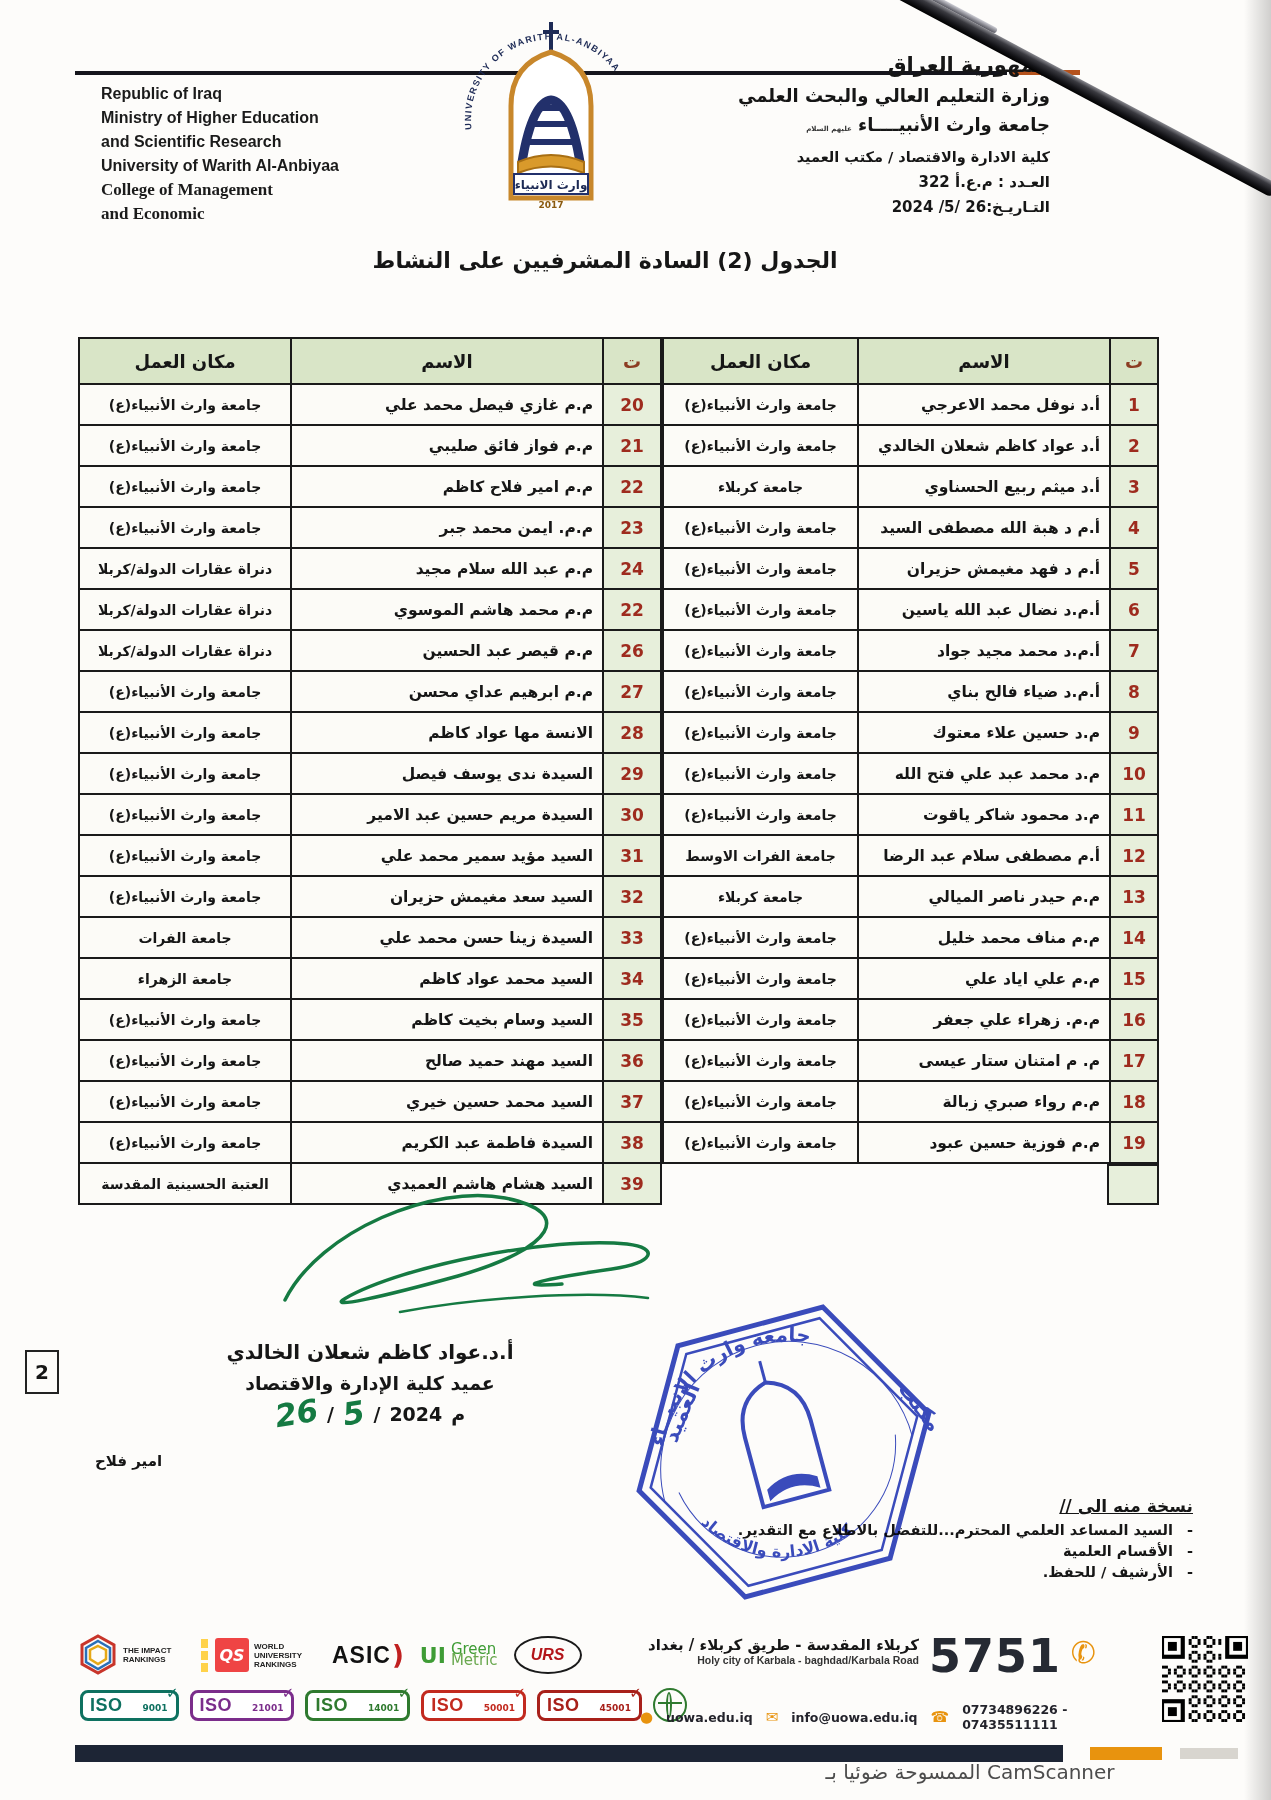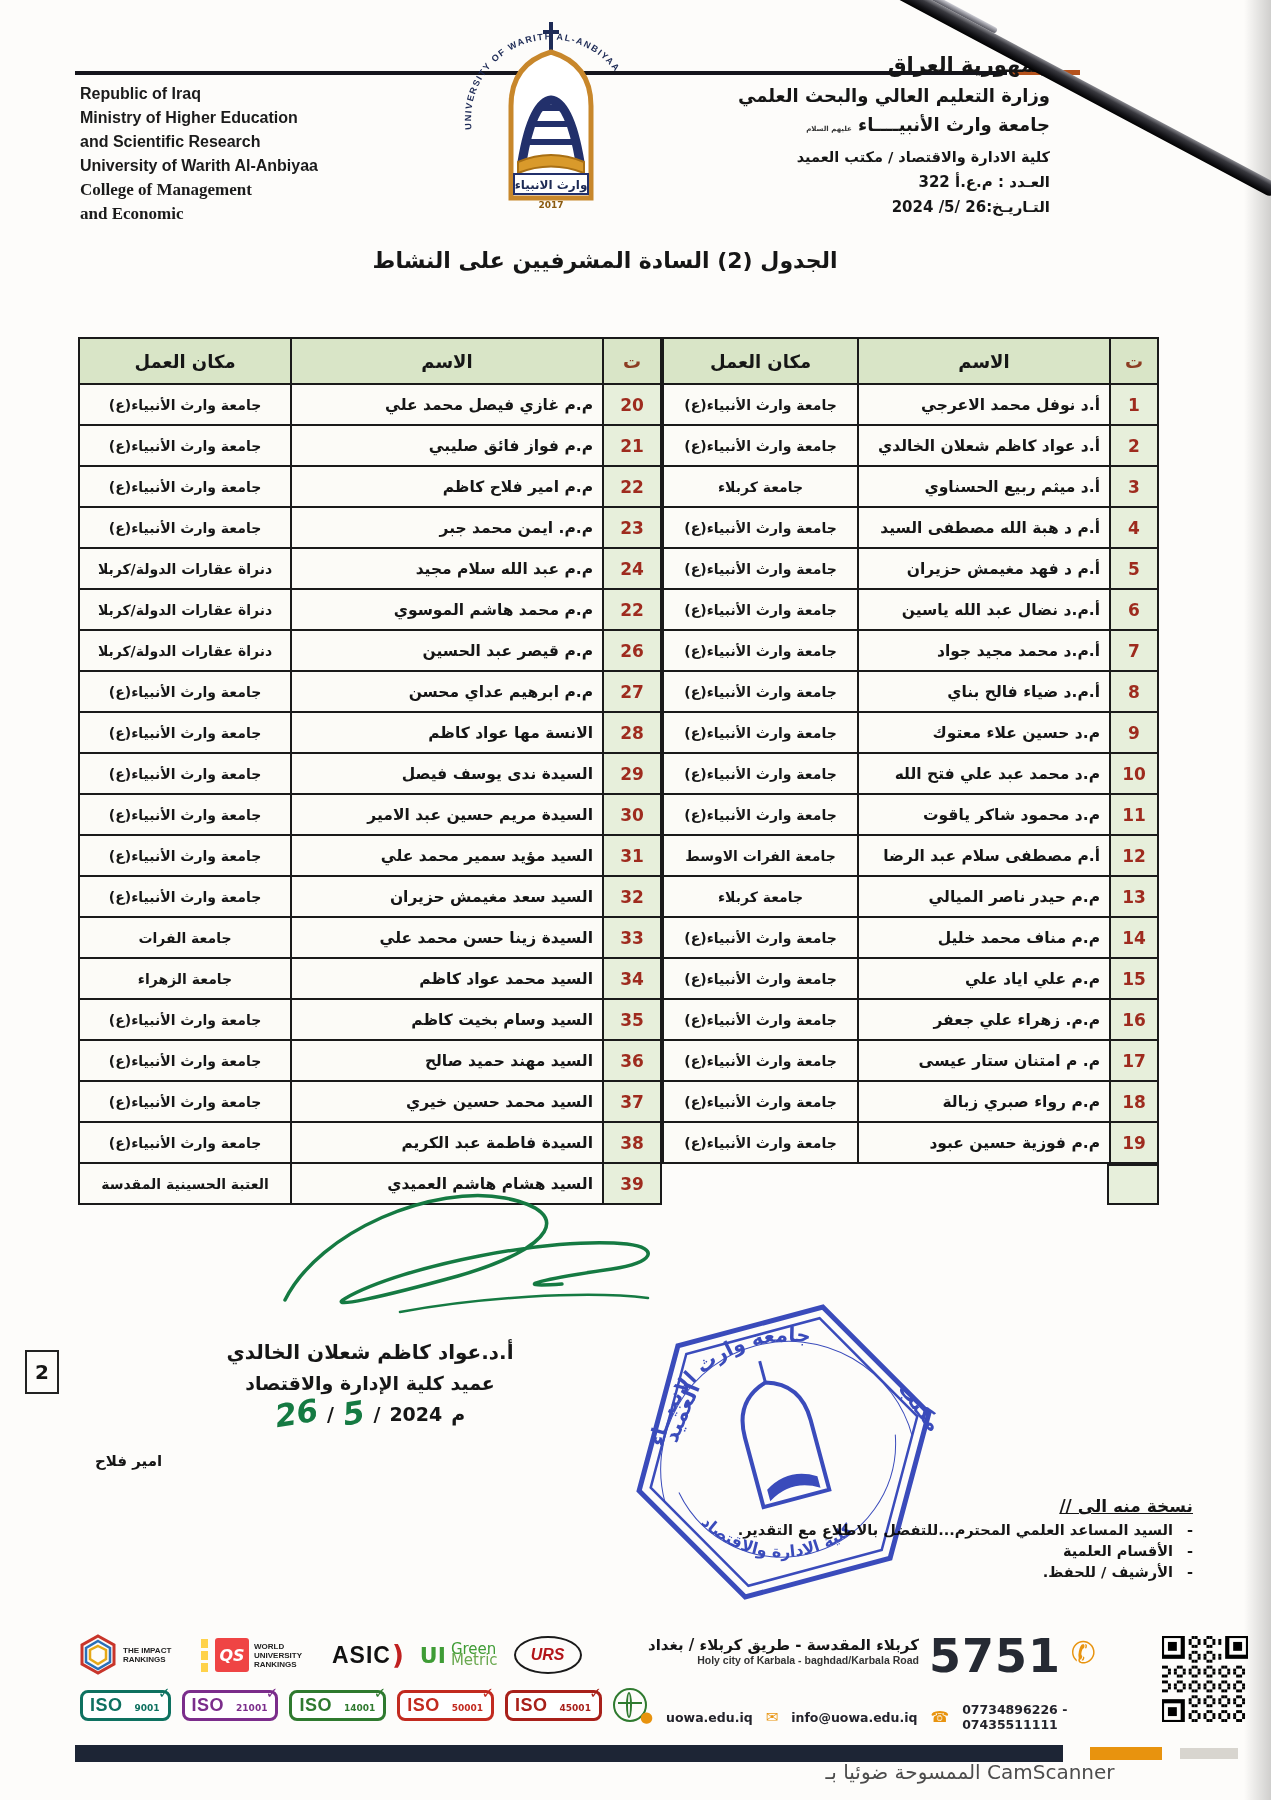--- a/index.html
+++ b/index.html
@@ -12,21 +12,21 @@
   .pen{left:730px;top:48px;width:580px;height:15px;border-radius:9px;z-index:50;
     background:linear-gradient(180deg,#8a8a90 0%,#3a3a40 30%,#141418 70%,#000 100%);
     transform:rotate(28deg);}
   .pen .clip{position:absolute;left:118px;top:-6px;width:140px;height:6px;border-radius:4px;
     background:linear-gradient(180deg,#cfcfd6,#55555e);}
   
   .rule-black{left:75px;top:71px;width:932px;height:4px;background:#15151c;}
   .rule-orange{left:1012px;top:70px;width:68px;height:5px;background:#b5531d;}
   .en-block{left:80px;top:82px;width:330px;}
   .en-line{font-size:16px;font-weight:700;line-height:24px;color:#1b1b1b;
-    font-family:"Liberation Sans","DejaVu Sans",sans-serif;}
+    font-family:"Liberation Sans","DejaVu Sans",sans-serif;margin-left:21px;}
   .en-line.serif{font-family:"Liberation Serif","DejaVu Serif",serif;font-size:17px;}
   .logo-wrap{left:456px;top:10px;width:190px;height:202px;z-index:5;}
   .ar-block{left:690px;top:50px;width:360px;text-align:right;direction:rtl;}
   .ar1{font-size:21px;font-weight:700;line-height:31px;}
   .ar2{font-size:18px;font-weight:700;line-height:29px;}
   .ar3{font-size:18px;font-weight:700;line-height:29px;}
   .ar3 .pbuh{font-size:7px;font-weight:700;color:#333;}
   .ar4{font-size:14.5px;font-weight:800;line-height:26px;}
   .ar5,.ar6{font-size:15px;font-weight:700;line-height:25px;}
   
@@ -83,21 +83,21 @@
   .ui-stack .sub{color:#6aa84f;}
   .urs-oval{border:2.5px solid #1a1a1a;border-radius:50%;width:64px;height:34px;
     display:flex;align-items:center;justify-content:center;}
   .urs-text{color:#b3151a;font-weight:800;font-style:italic;font-size:16px;
     font-family:"Liberation Sans",sans-serif;}
   .iso-row{left:80px;top:1688px;display:flex;align-items:center;gap:11px;}
   .iso{border:3px solid;border-radius:8px;padding:2px 8px 2px 7px;display:flex;
     align-items:baseline;position:relative;background:#fff;}
   .iso .t{font-size:18px;font-weight:800;letter-spacing:.5px;
     font-family:"Liberation Sans",sans-serif;}
-  .iso .n{font-size:9px;font-weight:800;margin-left:12px;}
+  .iso .n{font-size:9px;font-weight:800;margin-left:20px;}
   .iso .check{position:absolute;top:-9px;right:-3px;font-size:15px;font-weight:900;}
   .globe{width:30px;height:30px;border:2.5px solid #2f7a2f;border-radius:50%;position:relative;}
   .globe:before{content:"";position:absolute;left:3px;right:3px;top:12px;height:2px;background:#2f7a2f;}
   .globe:after{content:"";position:absolute;left:11px;top:2px;bottom:2px;width:6px;
     border:2px solid #2f7a2f;border-radius:50%;box-sizing:border-box;}
   .addr-row{left:648px;top:1636px;width:505px;display:flex;justify-content:flex-start;
     align-items:flex-start;gap:10px;}
   .addr{text-align:right;}
   .addr .ar{font-size:15px;font-weight:800;direction:rtl;}
   .addr .en{font-size:10.5px;font-weight:700;color:#333;

